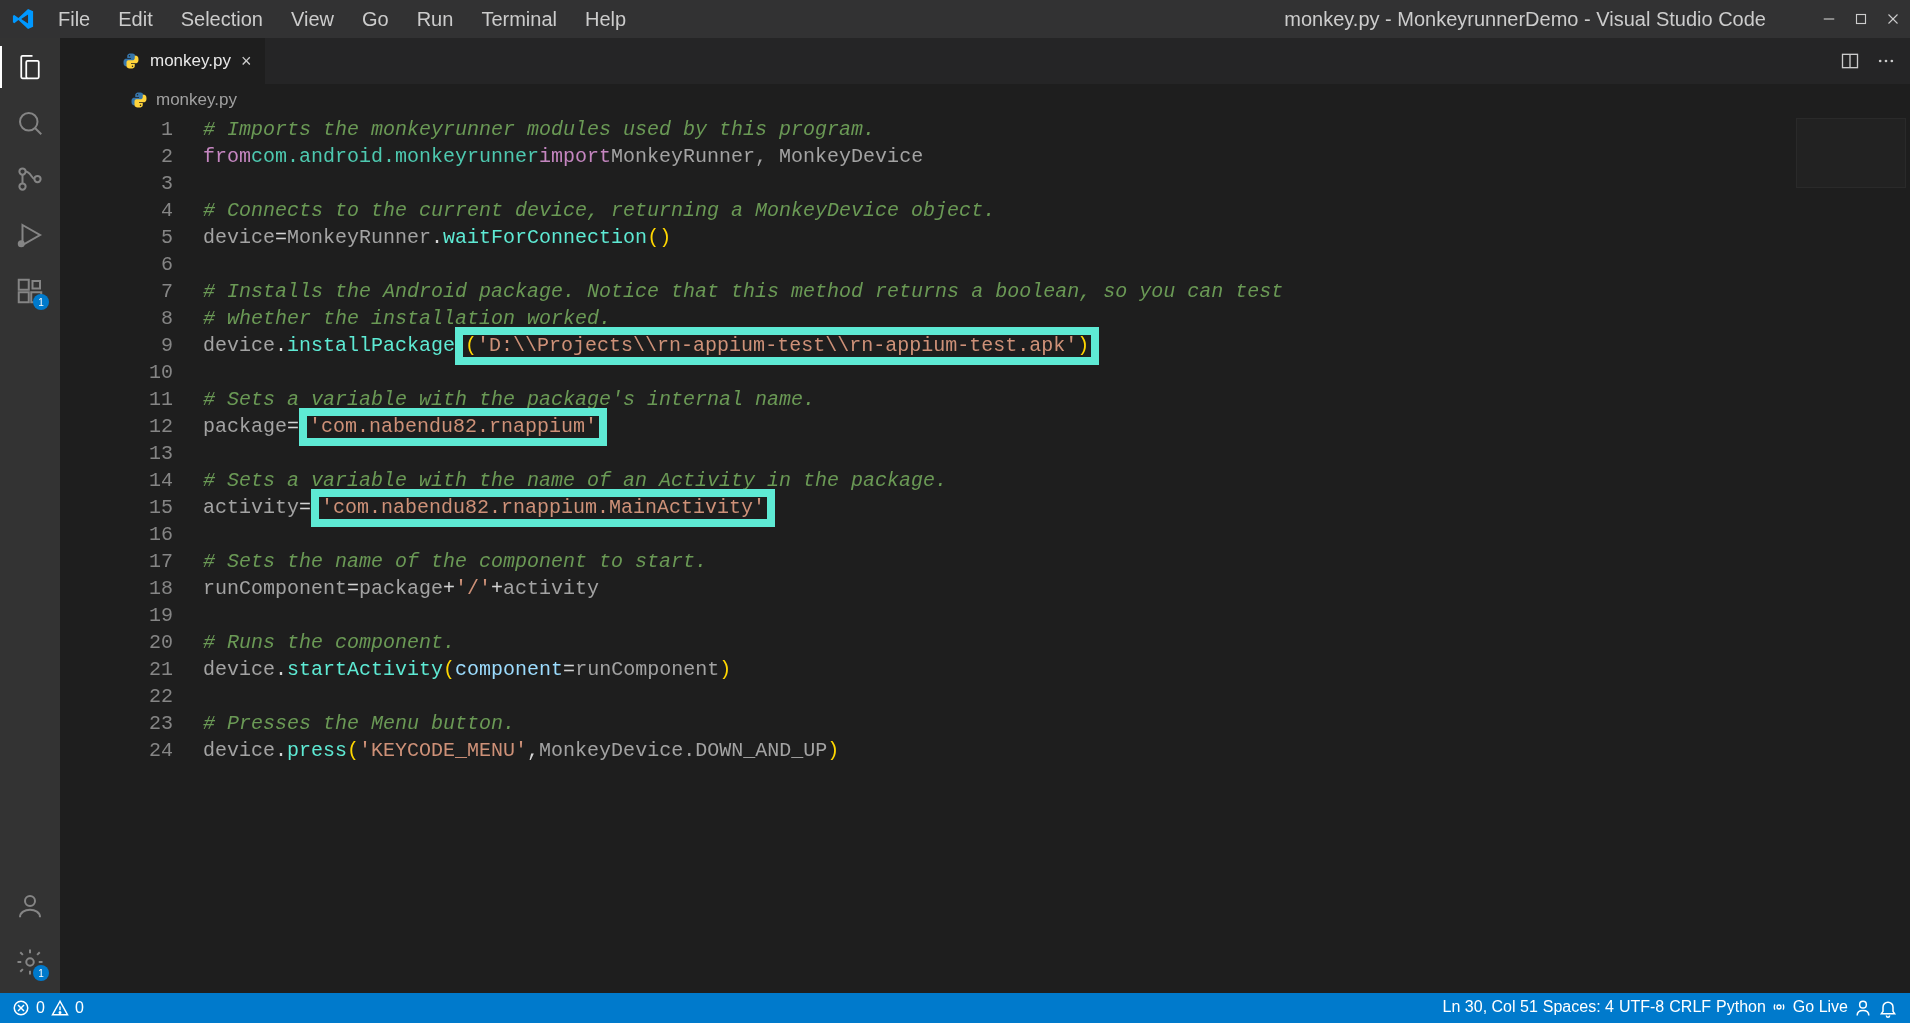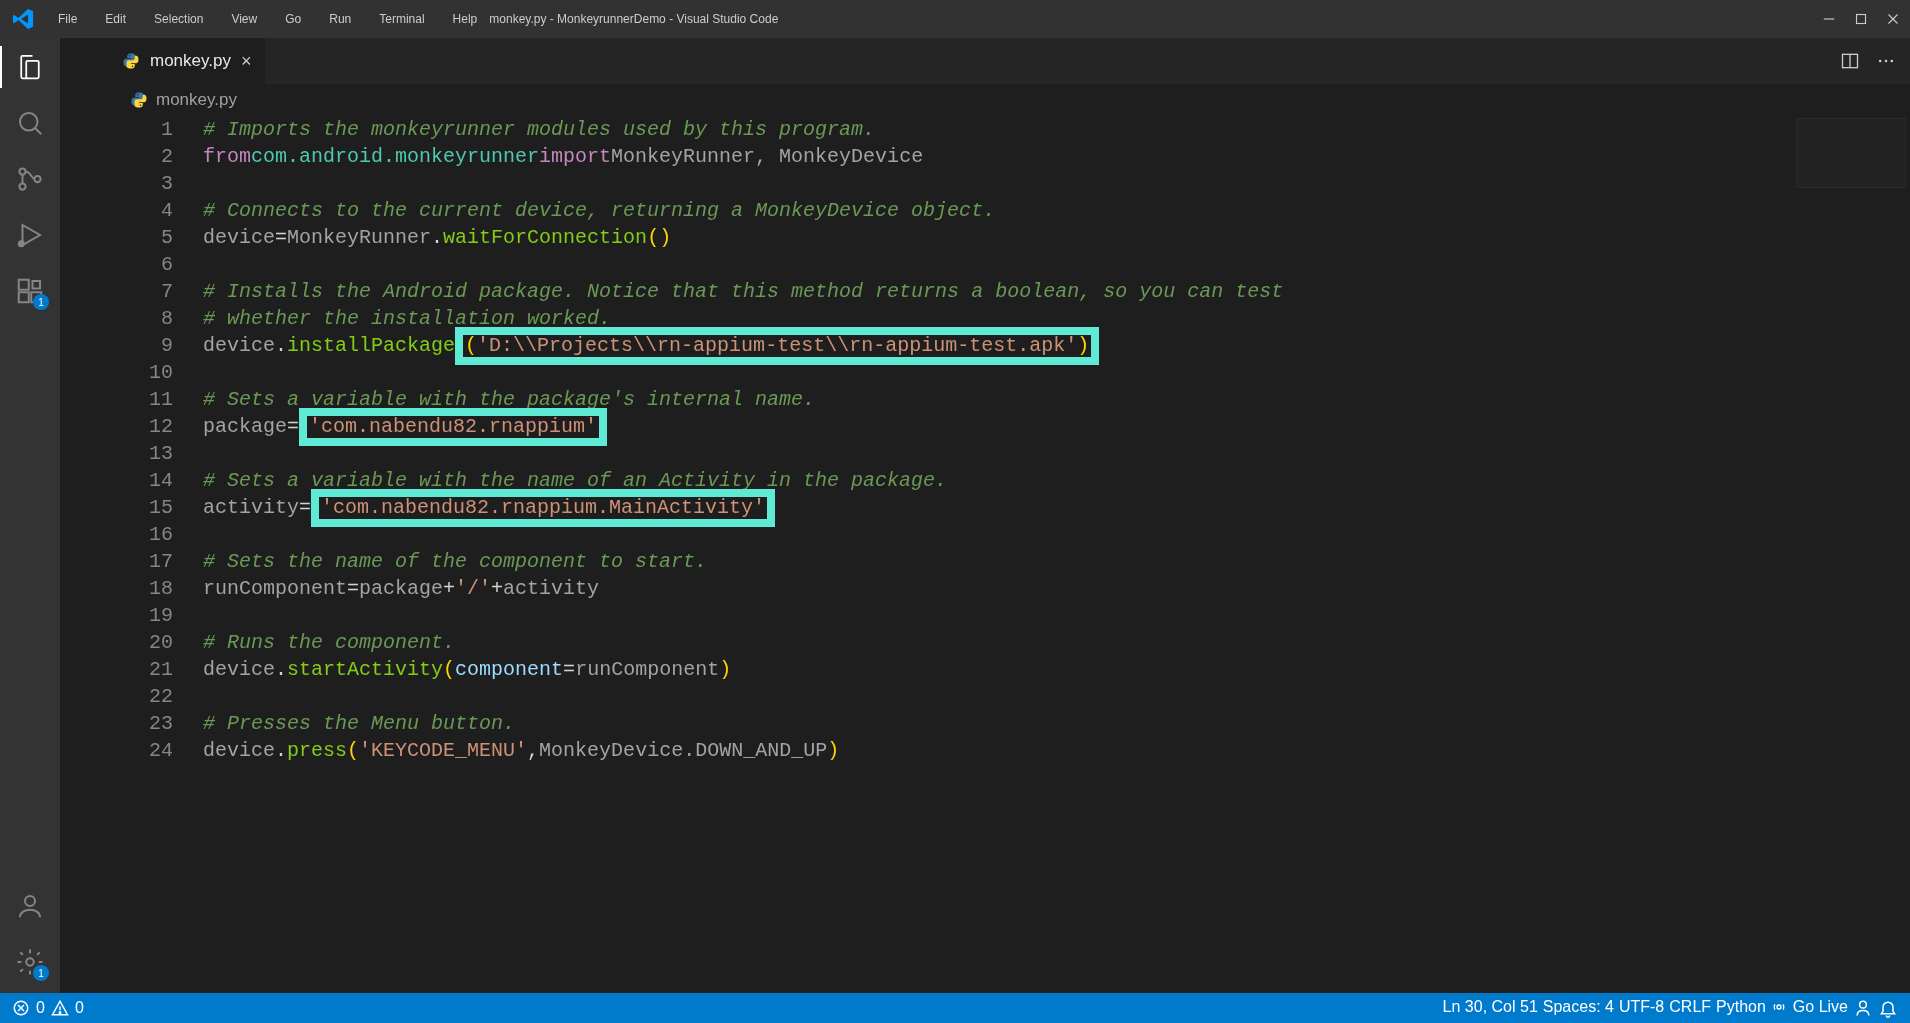--- a/index.html
+++ b/index.html
@@ -12,34 +12,34 @@
   overflow: hidden;
   display: flex;
   flex-direction: column;
 }
 .titlebar {
   height: 38px;
   background: #323233;
   display: flex;
   align-items: center;
   padding: 0 8px;
-  font-size: 12px;
+  font-size: 20px;
 }
 .titlebar .logo {
   width: 22px; height: 22px;
   margin: 0 12px 0 4px;
 }
 .titlebar .menu { display: flex; gap: 4px; }
 .titlebar .menu span {
   padding: 4px 12px;
   cursor: pointer;
 }
 .titlebar .title {
   flex: 1;
-  text-align: left;
+  text-align: right;
   color: #ccc;
 }
 .titlebar .win-controls {
   display: flex;
   gap: 14px;
   align-items: center;
   color: #ccc;
 }
 .titlebar .win-controls svg { width: 18px; height: 18px; }
 .titlebar .layout-icons { display: flex; gap: 10px; margin-right: 24px; }
@@ -136,21 +136,21 @@
   flex: 1;
   white-space: pre;
   color: #d4d4d4;
 }
 .code .line { height: 27px; display: flex; align-items: center; }
 
 .c-comment { color: #6A9955; font-style: italic; }
 .c-keyword { color: #c586c0; }
 .c-module  { color: #4ec9b0; }
 .c-ident   { color: #a3a3a3; }
-.c-func    { color: #84cc16; }
+.c-func    { color: #5eead4; }
 .c-punct   { color: #d4d4d4; }
 .c-paren   { color: #ffd700; }
 .c-string  { color: #ce9178; }
 .c-param   { color: #9cdcfe; }
 
 .hl-green {
   border: 8px solid #5eead4;
   padding: 0 2px;
   display: inline-block;
   line-height: 22px;

